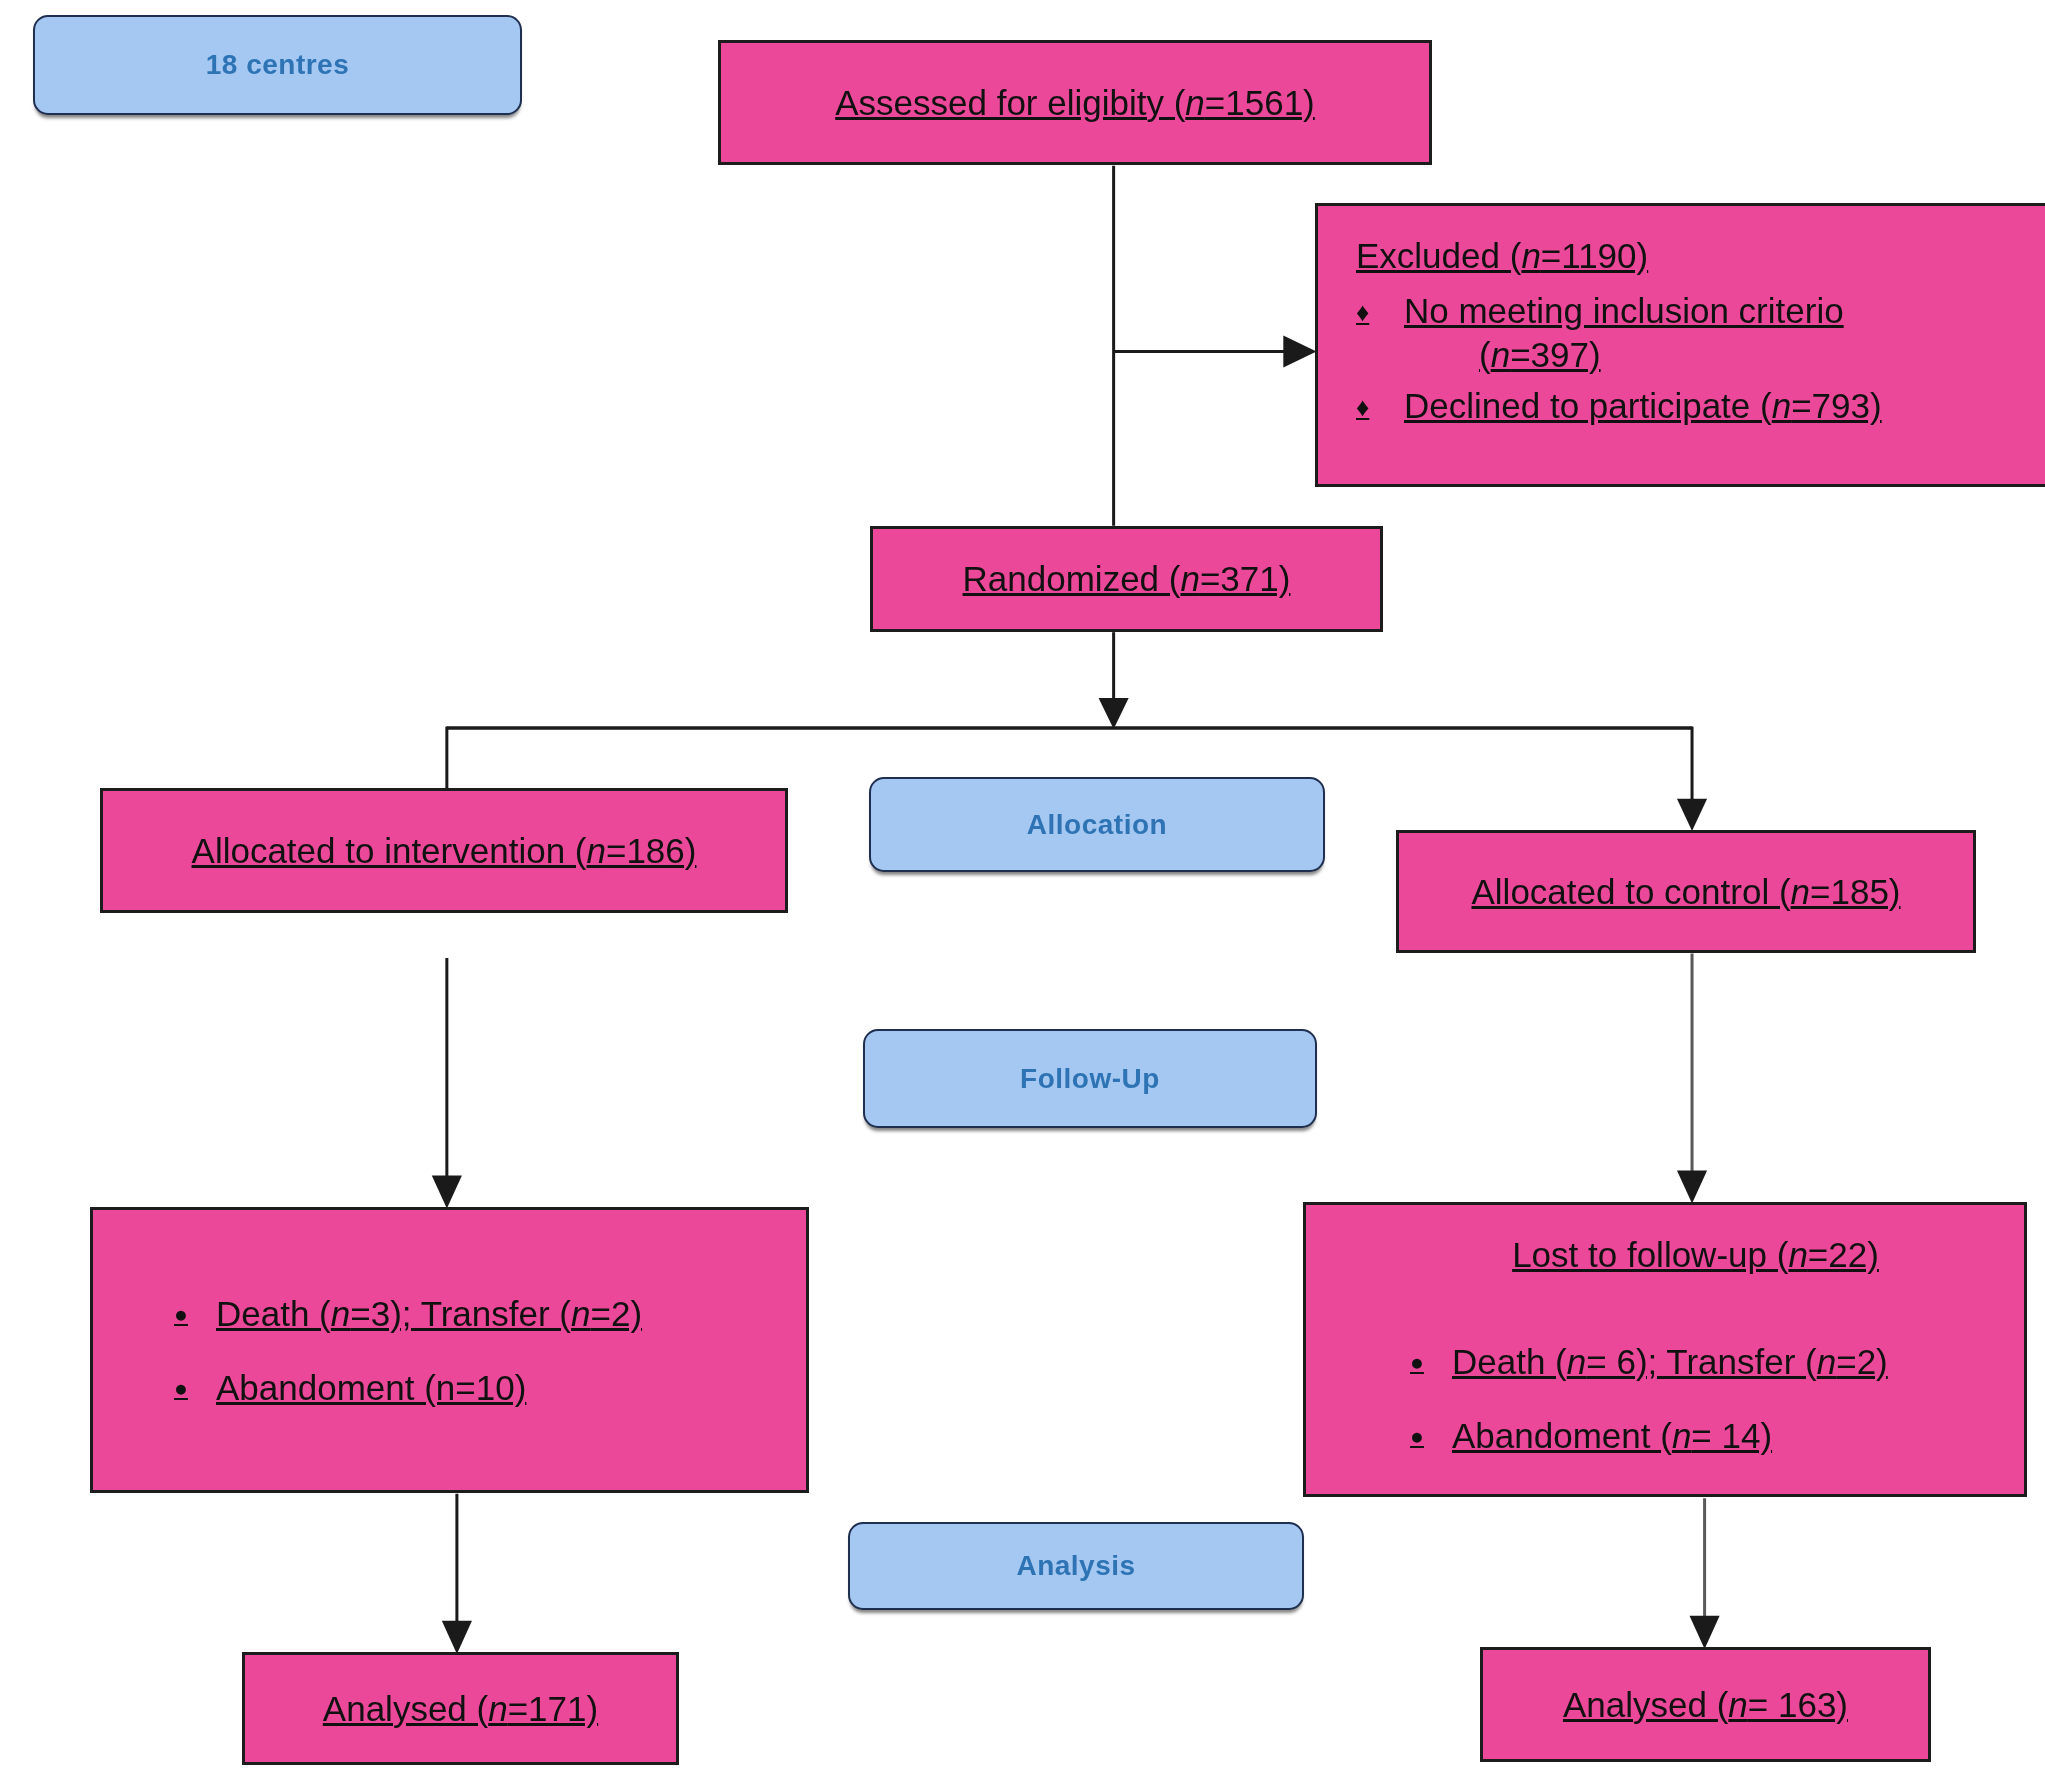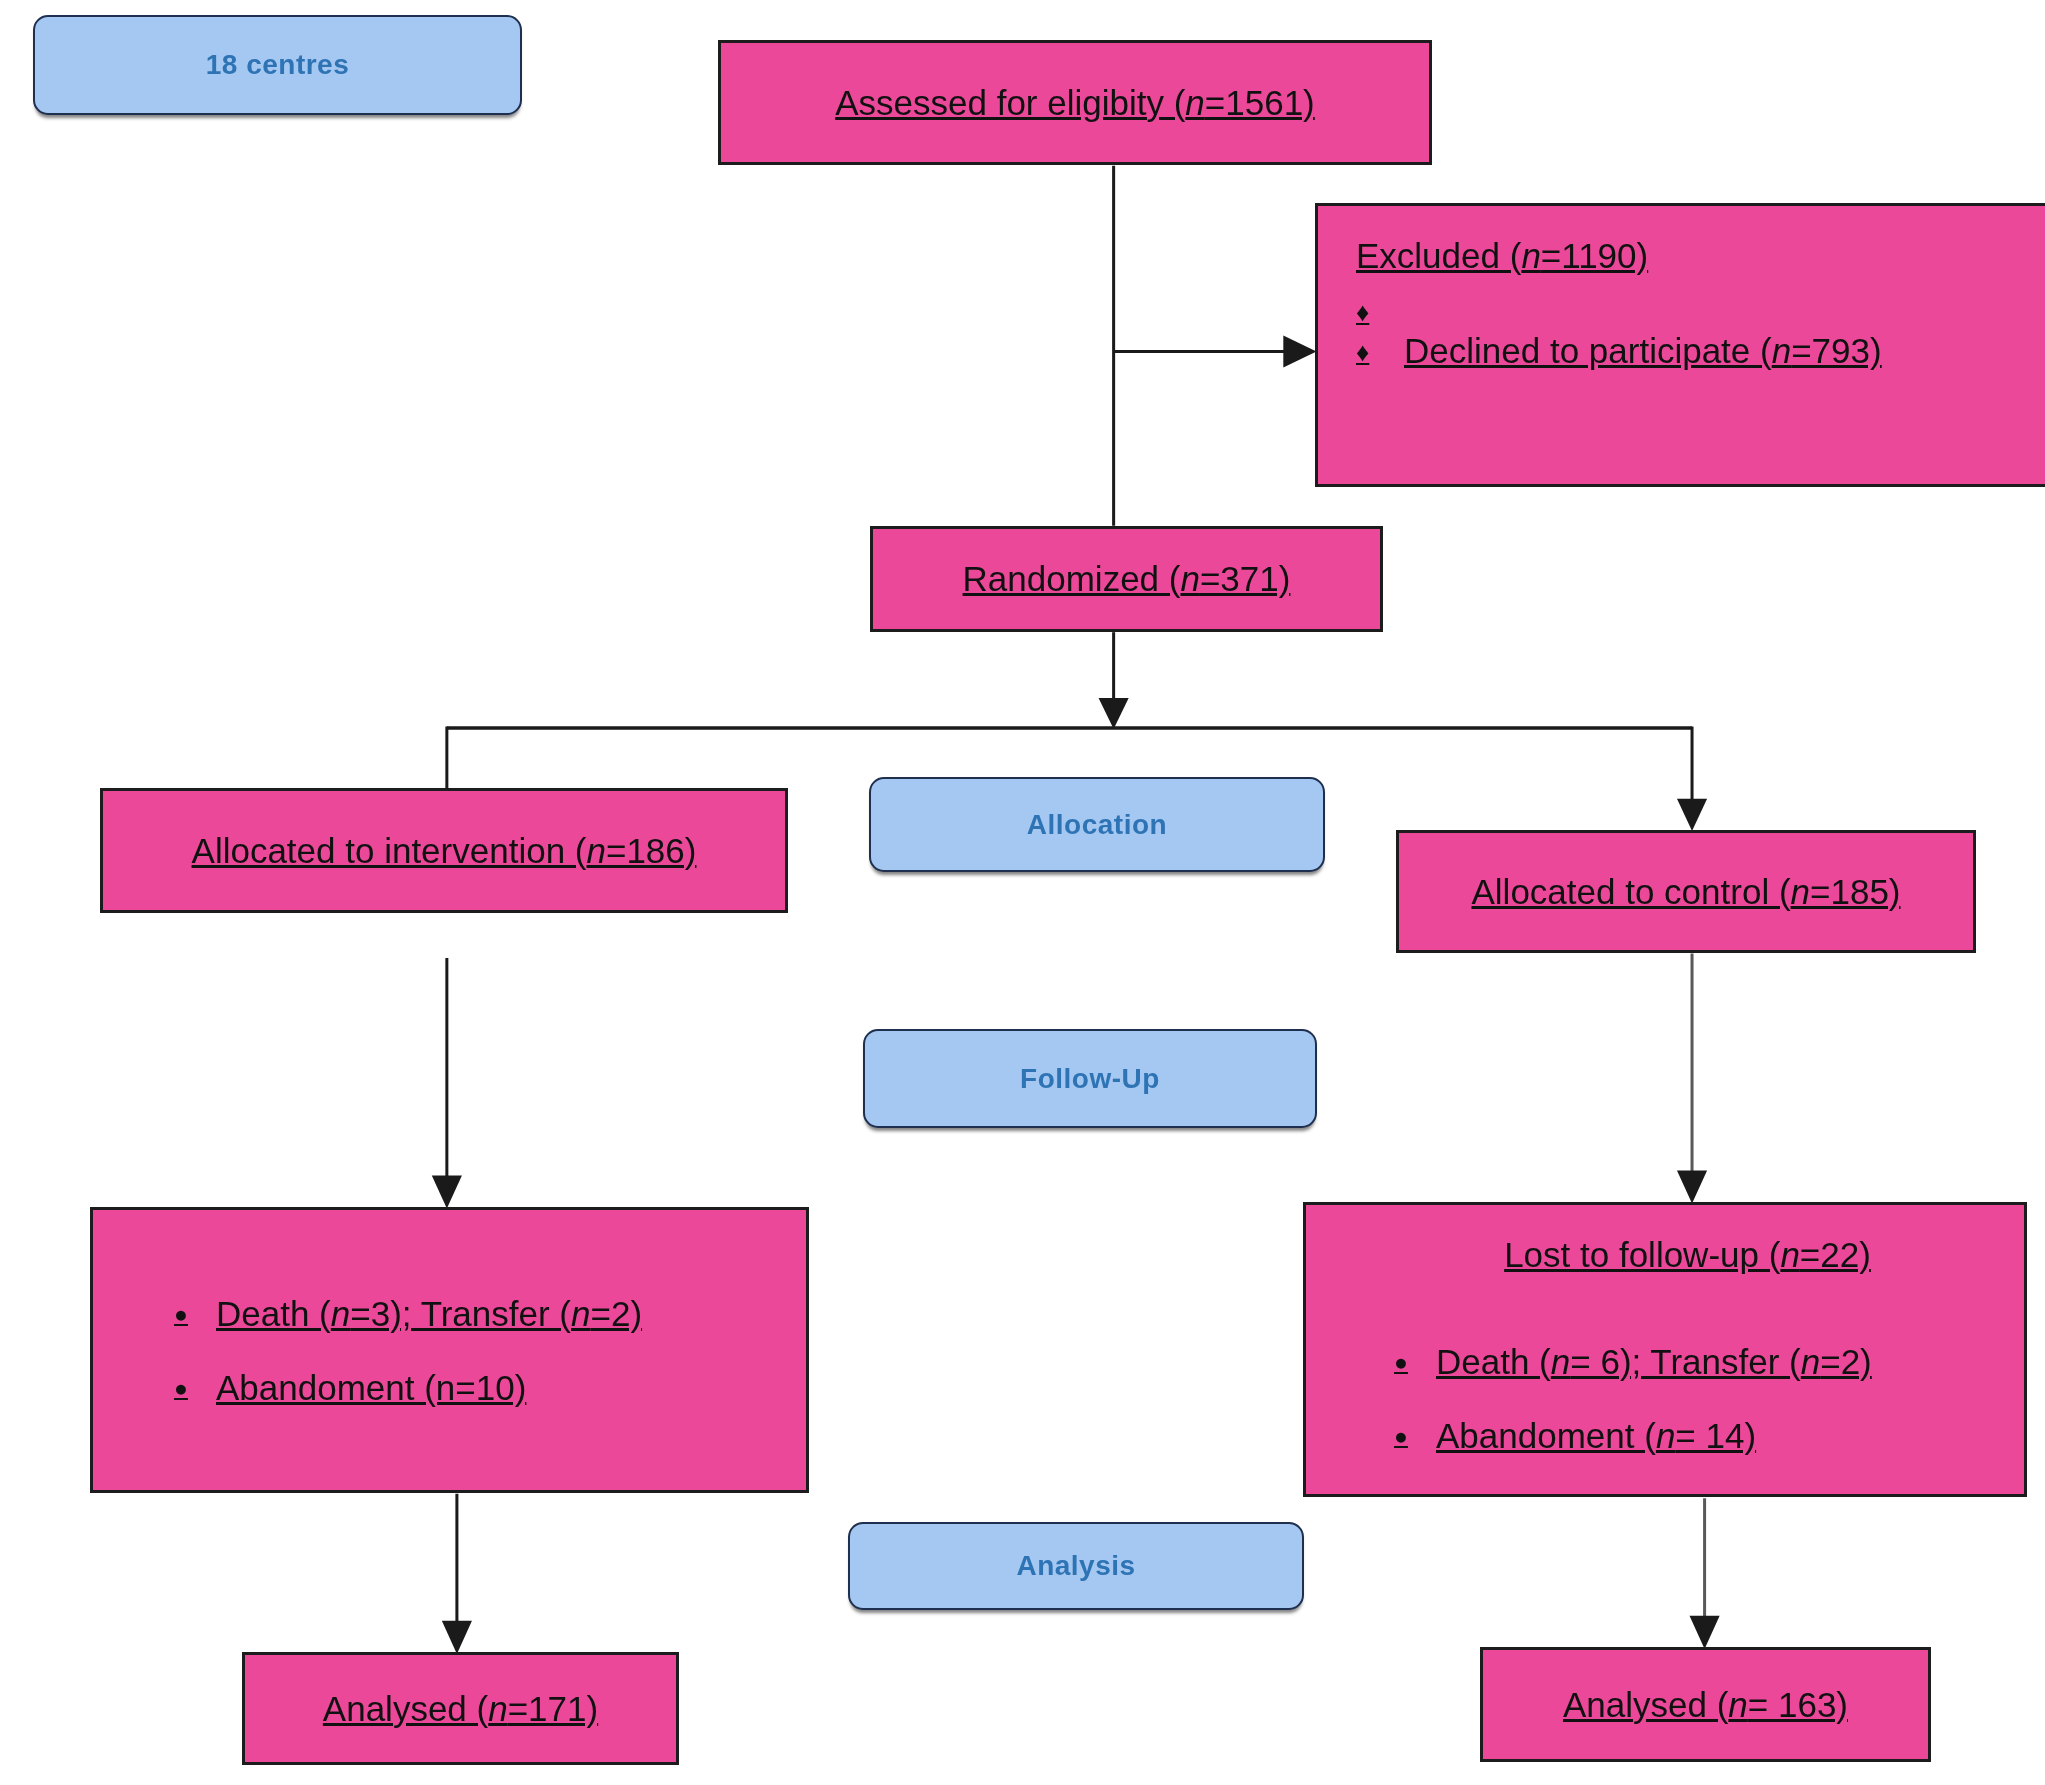--- a/index.html
+++ b/index.html
@@ -66,21 +66,21 @@
   .bullet.round { font-size: 23px; transform: translateY(8px); }
 
   
   .lost-inner { padding: 19px 15px 0 0; }
   .lost-title { text-align: center; margin-top: 9px; }
   .lost-item { display: flex; align-items: flex-start; }
   .lost-item .bullet { flex: 0 0 70px; text-align: center; }
   .li-1 { margin-top: 63px; }
   .li-2 { margin-top: 30px; }
   .lost-left-pad { padding-left: 53px; }
-  .lost-right-pad { padding-left: 60px; }
+  .lost-right-pad { padding-left: 60px; margin-left: 16px; }
 </style>
 </head>
 <body>
 
 <div class="canvas">
 
   <svg class="connectors" viewBox="0 0 4075 3557" xmlns="http://www.w3.org/2000/svg">
 
     <line class="cline" x1="2218" y1="330" x2="2218" y2="1047"></line>
 
@@ -119,20 +119,24 @@
       <span>Assessed for eligibity (</span>
       <span class="it">n</span>
       <span>=1561)</span>
     </div>
 
   <div class="node" style="left:1315px; top:203px; width:819px; height:284px;">
     <div class="ex-inner">
       <div class="ex-title"><span>Excluded (</span><span class="it">n</span><span>=1190)</span></div>
       <div class="ex-item">
         <span class="bullet diamond">♦</span>
+        <div>
+          <div><span>No meeting inclusion criterio</span></div>
+          <div class="ex-cont"><span>(</span><span class="it">n</span><span>=397)</span></div>
+        </div>
       </div>
       <div class="ex-item">
         <span class="bullet diamond">♦</span>
         <div><span>Declined to participate (</span><span class="it">n</span><span>=793)</span></div>
       </div>
     </div>
   </div>
 
   <div class="node center" style="left:870px; top:526px; width:513px; height:106px;">
       <span>Randomized  (</span>

